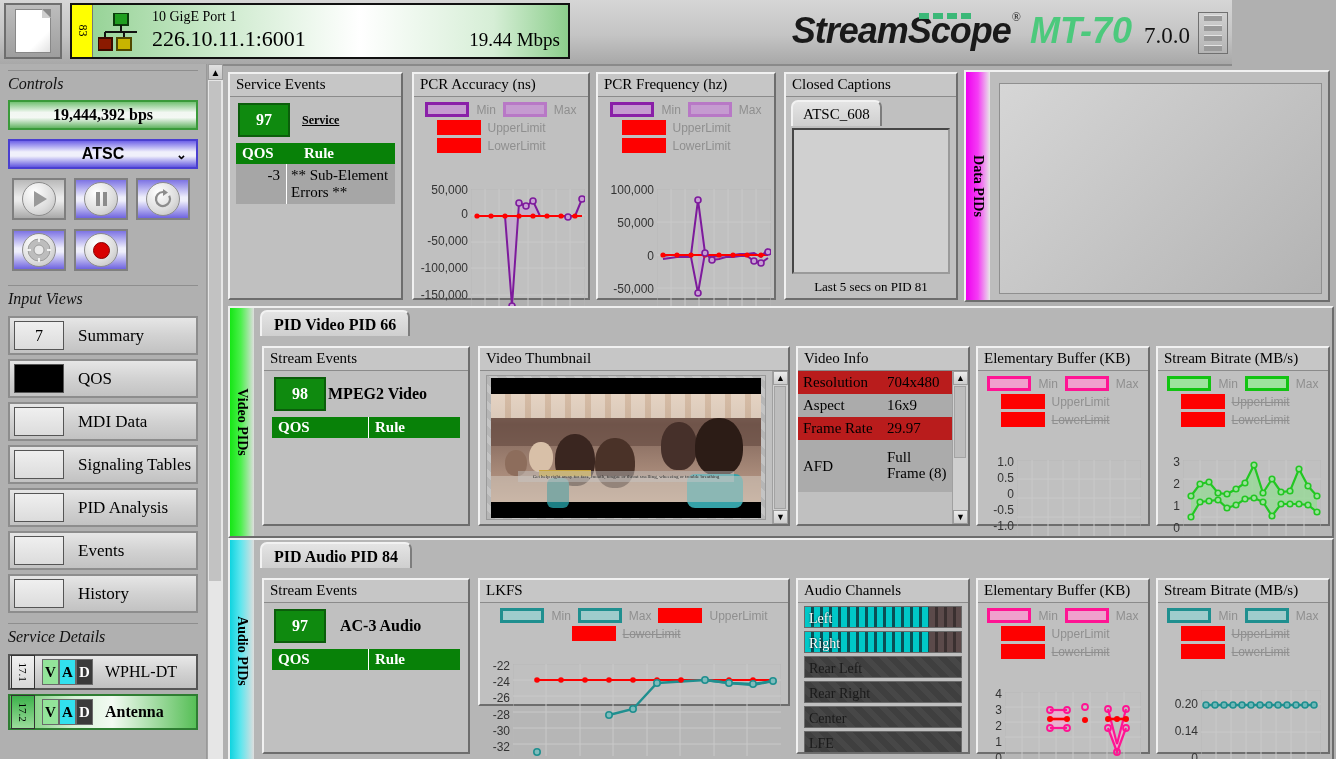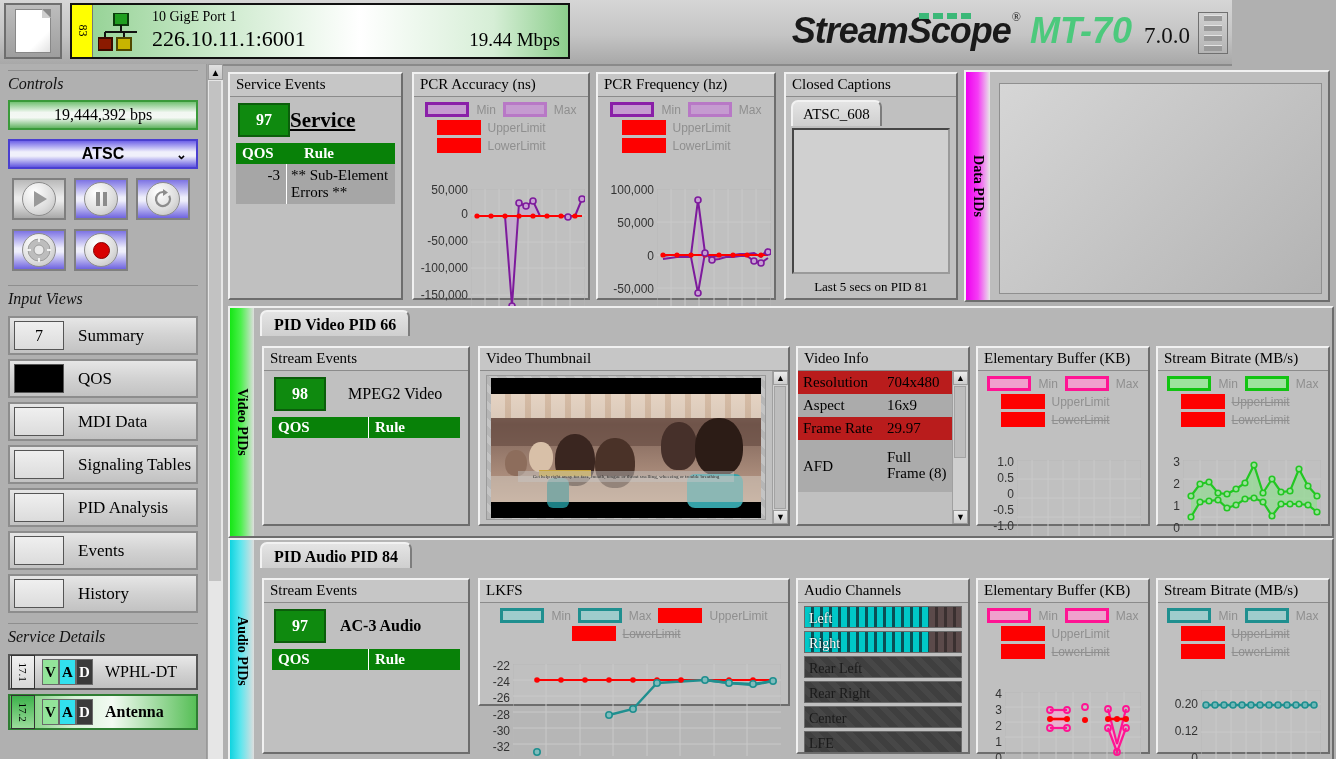--- a/index.html
+++ b/index.html
@@ -51,21 +51,21 @@
     display:flex;flex-direction:column;justify-content:center;gap:4px;padding:0 5px;box-sizing:border-box;}
   .menu-btn i{display:block;height:5px;background:#9a9a9a;border-top:1px solid #e4e4e4;}
 
   
   .sidebar{position:absolute;left:0;top:64px;width:206px;height:695px;background:#b0b0b0;
     border-right:1px solid #999;}
   .sb-sep{height:1px;background:#8e8e8e;margin:6px 8px 2px 8px;}
   .sb-title{font-style:italic;font-size:16px;padding:2px 0 4px 8px;color:#111;}
   .big-btn{margin:3px 8px 0 8px;height:30px;border:2px solid #3a9a3a;box-sizing:border-box;
     background:linear-gradient(to bottom,#74c274,#f2f7f2 40%,#f4f8f4 60%,#63b563);
-    display:flex;align-items:center;justify-content:center;font-weight:normal;font-size:16px;}
+    display:flex;align-items:center;justify-content:center;font-weight:bold;font-size:16px;}
   .sel-btn{margin:9px 8px 0 8px;height:30px;border:2px solid #4a3fd0;box-sizing:border-box;
     background:linear-gradient(to bottom,#6f63e8,#f0f0fb 42%,#f0f0fb 58%,#6257e0);
     display:flex;align-items:center;justify-content:center;position:relative;
     font-weight:bold;font-size:16px;font-family:"Liberation Sans",sans-serif;}
   .sel-btn .chev{position:absolute;right:9px;font-size:13px;}
   .ctl-row{display:flex;gap:8px;padding:9px 0 0 12px;}
   .ctl{width:54px;height:42px;border:2px solid #7f7f7f;box-sizing:border-box;
     display:flex;align-items:center;justify-content:center;
     background:linear-gradient(to bottom,#7d73e4,#eeeefb 45%,#eeeefb 55%,#6f64df);}
   .ctl.off{background:linear-gradient(to bottom,#b9b9b9,#eaeaea 45%,#eaeaea 55%,#a9a9a9);}
@@ -339,21 +339,21 @@
   <div class="sb-scroll">
     <div class="arrow">▲</div>
     <div class="thumb"></div>
   </div>
 
   <div class="panel" style="left:228px;top:72px;width:175px;height:228px">
     <div class="panel-title">Service Events</div>
     <div class="panel-body">
       <div style="display:flex;align-items:center;padding:6px 0 6px 8px;">
         <div class="ev-badge">97</div>
-        <div style="font-weight:bold;font-size:21px;text-decoration:underline;">Service</div>
+        <div style="margin-left:12px;font-weight:bold;font-size:12px;text-decoration:underline;">Service</div>
       </div>
       <div style="margin:0 6px;">
         <div class="qos-head">
           <div style="width:50px">QOS</div>
           <div style="flex:1">Rule</div>
         </div>
         <div style="display:flex;background:#a6a6a6;font-size:15px;">
           <div style="width:50px;text-align:right;padding:3px 6px 3px 0;box-sizing:border-box;">-3</div>
           <div style="flex:1;padding:3px 4px;border-left:1px solid #fff;">** Sub-Element Errors **</div>
         </div>
@@ -524,21 +524,21 @@
     </div>
     <div style="position:absolute;left:30px;top:2px">
       <span class="tab">PID Video PID 66</span>
     </div>
 
     <div class="panel" style="left:32px;top:38px;width:208px;height:180px">
       <div class="panel-title">Stream Events</div>
       <div class="panel-body">
         <div style="display:flex;align-items:center;padding:6px 0 6px 10px;">
           <div class="ev-badge">98</div>
-          <div style="margin-left:22px;font-weight:normal;font-size:16px;">MPEG2 Video</div>
+          <div style="margin-left:2px;font-weight:bold;font-size:16px;">MPEG2 Video</div>
         </div>
         <div style="margin:0 8px;">
           <div class="qos-head">
             <div style="width:84px">QOS</div>
             <div style="flex:1;border-left:1px solid #fff">Rule</div>
           </div>
         </div>
       </div>
     </div>
 
@@ -932,21 +932,21 @@
               <span class="sw red"></span>
             <span class="lg-txt strike" style="min-width:74px">UpperLimit</span>
             </div>
           <div class="lg-row">
               <span class="sw red"></span>
             <span class="lg-txt strike" style="min-width:74px">LowerLimit</span>
             </div>
         </div>
         <div style="position:absolute;left:0;top:84px;right:2px;bottom:2px;">
           <div class="axis-lbl" style="left:0;top:10px;width:40px">0.20</div>
-          <div class="axis-lbl" style="left:0;top:37px;width:40px">0.12</div>
+          <div class="axis-lbl" style="left:0;top:37px;width:40px">0.14</div>
           <div class="axis-lbl" style="left:0;top:64px;width:40px">0</div>
           <svg style="position:absolute;left:43px;top:3px" width="120" height="78" viewBox="0 0 120 78">
             <rect x="0" y="0" width="120" height="78" fill="none" stroke="#b7b7b7"></rect>
             <g stroke="#c9c9c9" stroke-width="1">
               <line x1="15" y1="0" x2="15" y2="78"></line>
                 <line x1="30" y1="0" x2="30" y2="78"></line>
               <line x1="45" y1="0" x2="45" y2="78"></line>
                 <line x1="60" y1="0" x2="60" y2="78"></line>
               <line x1="75" y1="0" x2="75" y2="78"></line>
                 <line x1="90" y1="0" x2="90" y2="78"></line>

